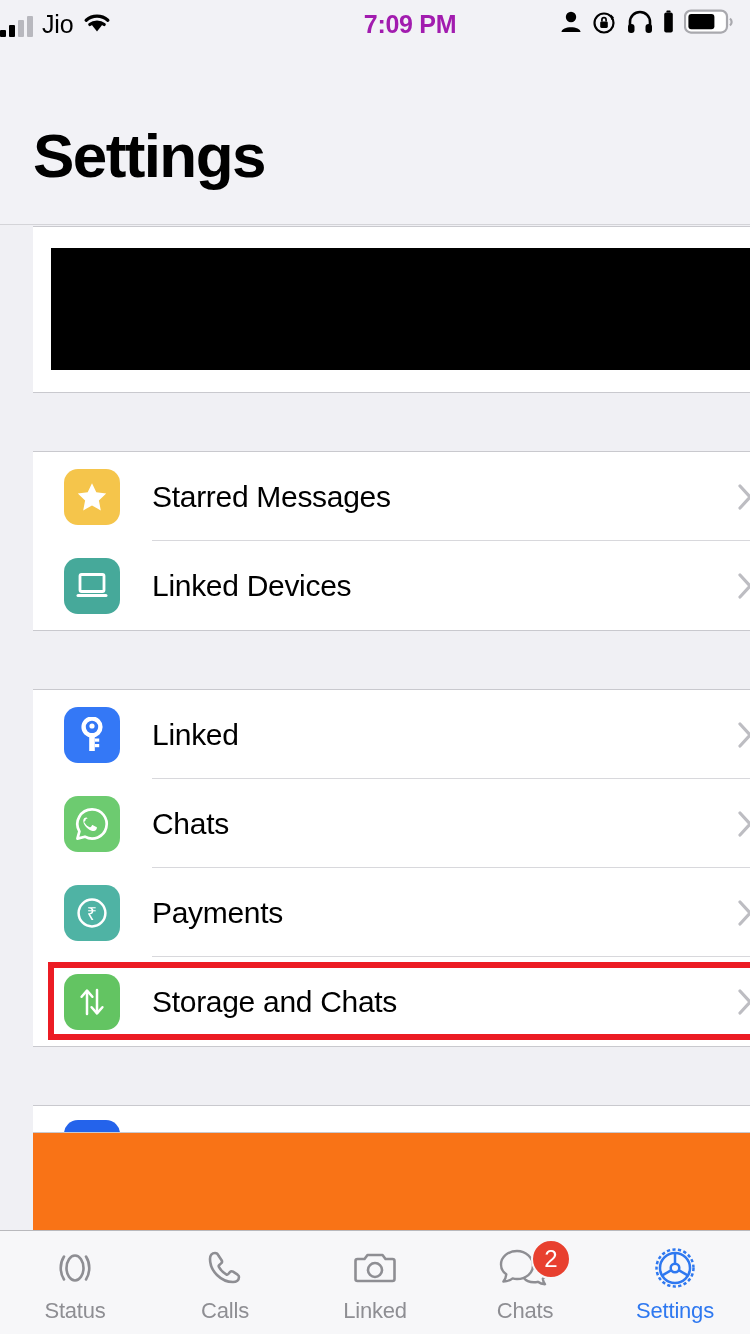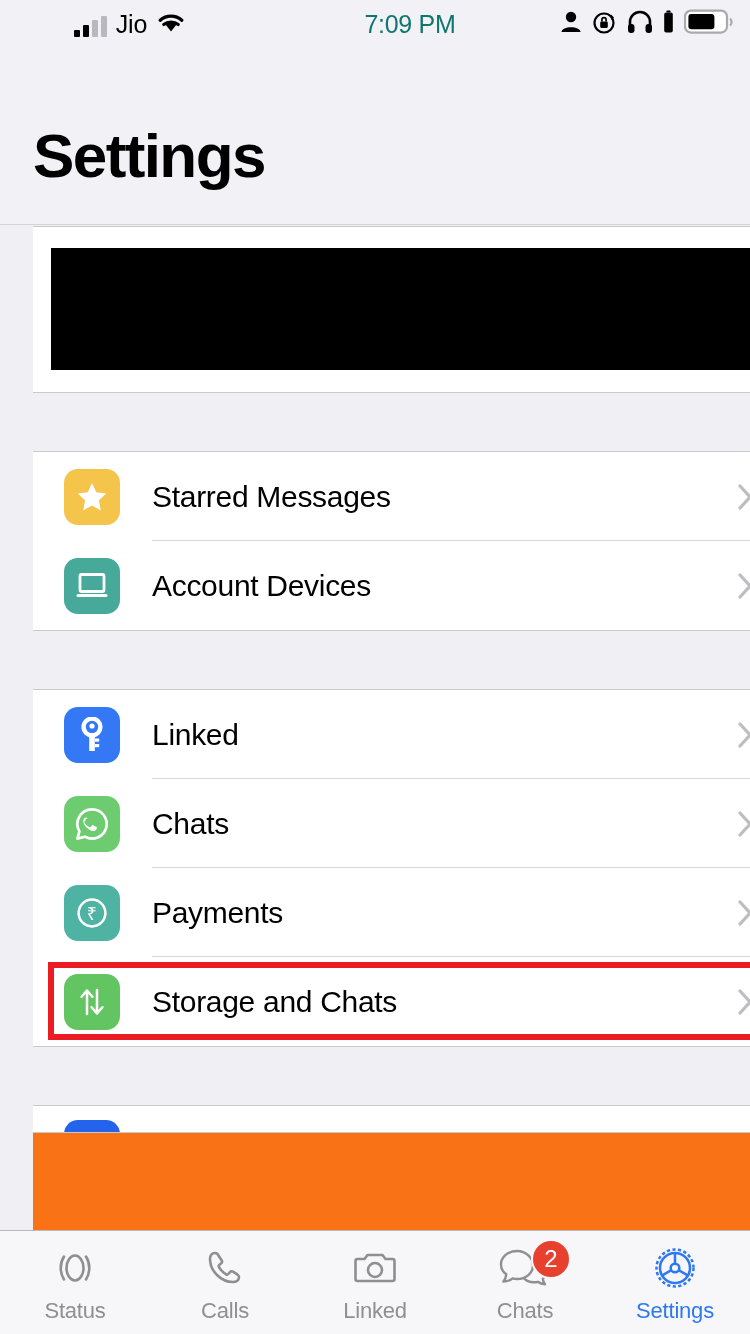--- a/index.html
+++ b/index.html
@@ -10,24 +10,24 @@
     -webkit-font-smoothing:antialiased;
     overflow:hidden;
     position:relative;
   }
 
   
   .statusbar{
     position:absolute; top:0; left:0; width:750px; height:48px;
     display:flex; align-items:center; background:#F2F2F6;
   }
-  .sb-left{ display:flex; align-items:flex-end; gap:9px; width:260px;justify-content:center; }
+  .sb-left{ display:flex; align-items:flex-end; gap:9px; width:260px; }
   .sb-center{ flex:1; display:flex; justify-content:center; }
   .sb-right{ display:flex; align-items:center; gap:10px; padding-right:16px; }
-  .sb-time{ font-size:25px; font-weight:400; color:#0f766e; letter-spacing:-0.3px; }
+  .sb-time{ font-size:25px; font-weight:700; color:#a21caf; letter-spacing:-0.3px; }
   .sb-carrier{ font-size:25px; color:#000; line-height:1; letter-spacing:-0.2px; }
   .bars{ display:flex; align-items:flex-end; gap:3px; height:20px; }
   .bars i{ display:block; width:6px; border-radius:1px; background:#000; }
   .bars i:nth-child(1){ height:7px; }
   .bars i:nth-child(2){ height:12px; }
   .bars i:nth-child(3){ height:17px; background:#B8B8BE; }
   .bars i:nth-child(4){ height:21px; background:#B8B8BE; }
 
   
   .nav-title-wrap{
@@ -171,21 +171,21 @@
       <div class="sep"></div>
     </div>
 
     <div class="row">
       <div class="row-icon" style="background:#46A99A">
         <svg width="36" height="32" viewBox="0 0 36 32">
           <rect x="6" y="4.5" width="24" height="17" rx="1.6" stroke="#fff" stroke-width="2.8" fill="none"></rect>
           <rect x="2.5" y="24" width="31" height="3.1" rx="1.5" fill="#fff"></rect>
         </svg>
       </div>
-      <div class="row-label">Account Devices</div>
+      <div class="row-label">Linked Devices</div>
       <svg class="chev" viewBox="0 0 15 26">
         <path d="M2 2 L12 13 L2 24" stroke="#BDBDC2" stroke-width="3.2" fill="none" stroke-linecap="round" stroke-linejoin="round"></path>
       </svg>
 
     </div>
 
   </div>
 
   <div class="gap"></div>
 

